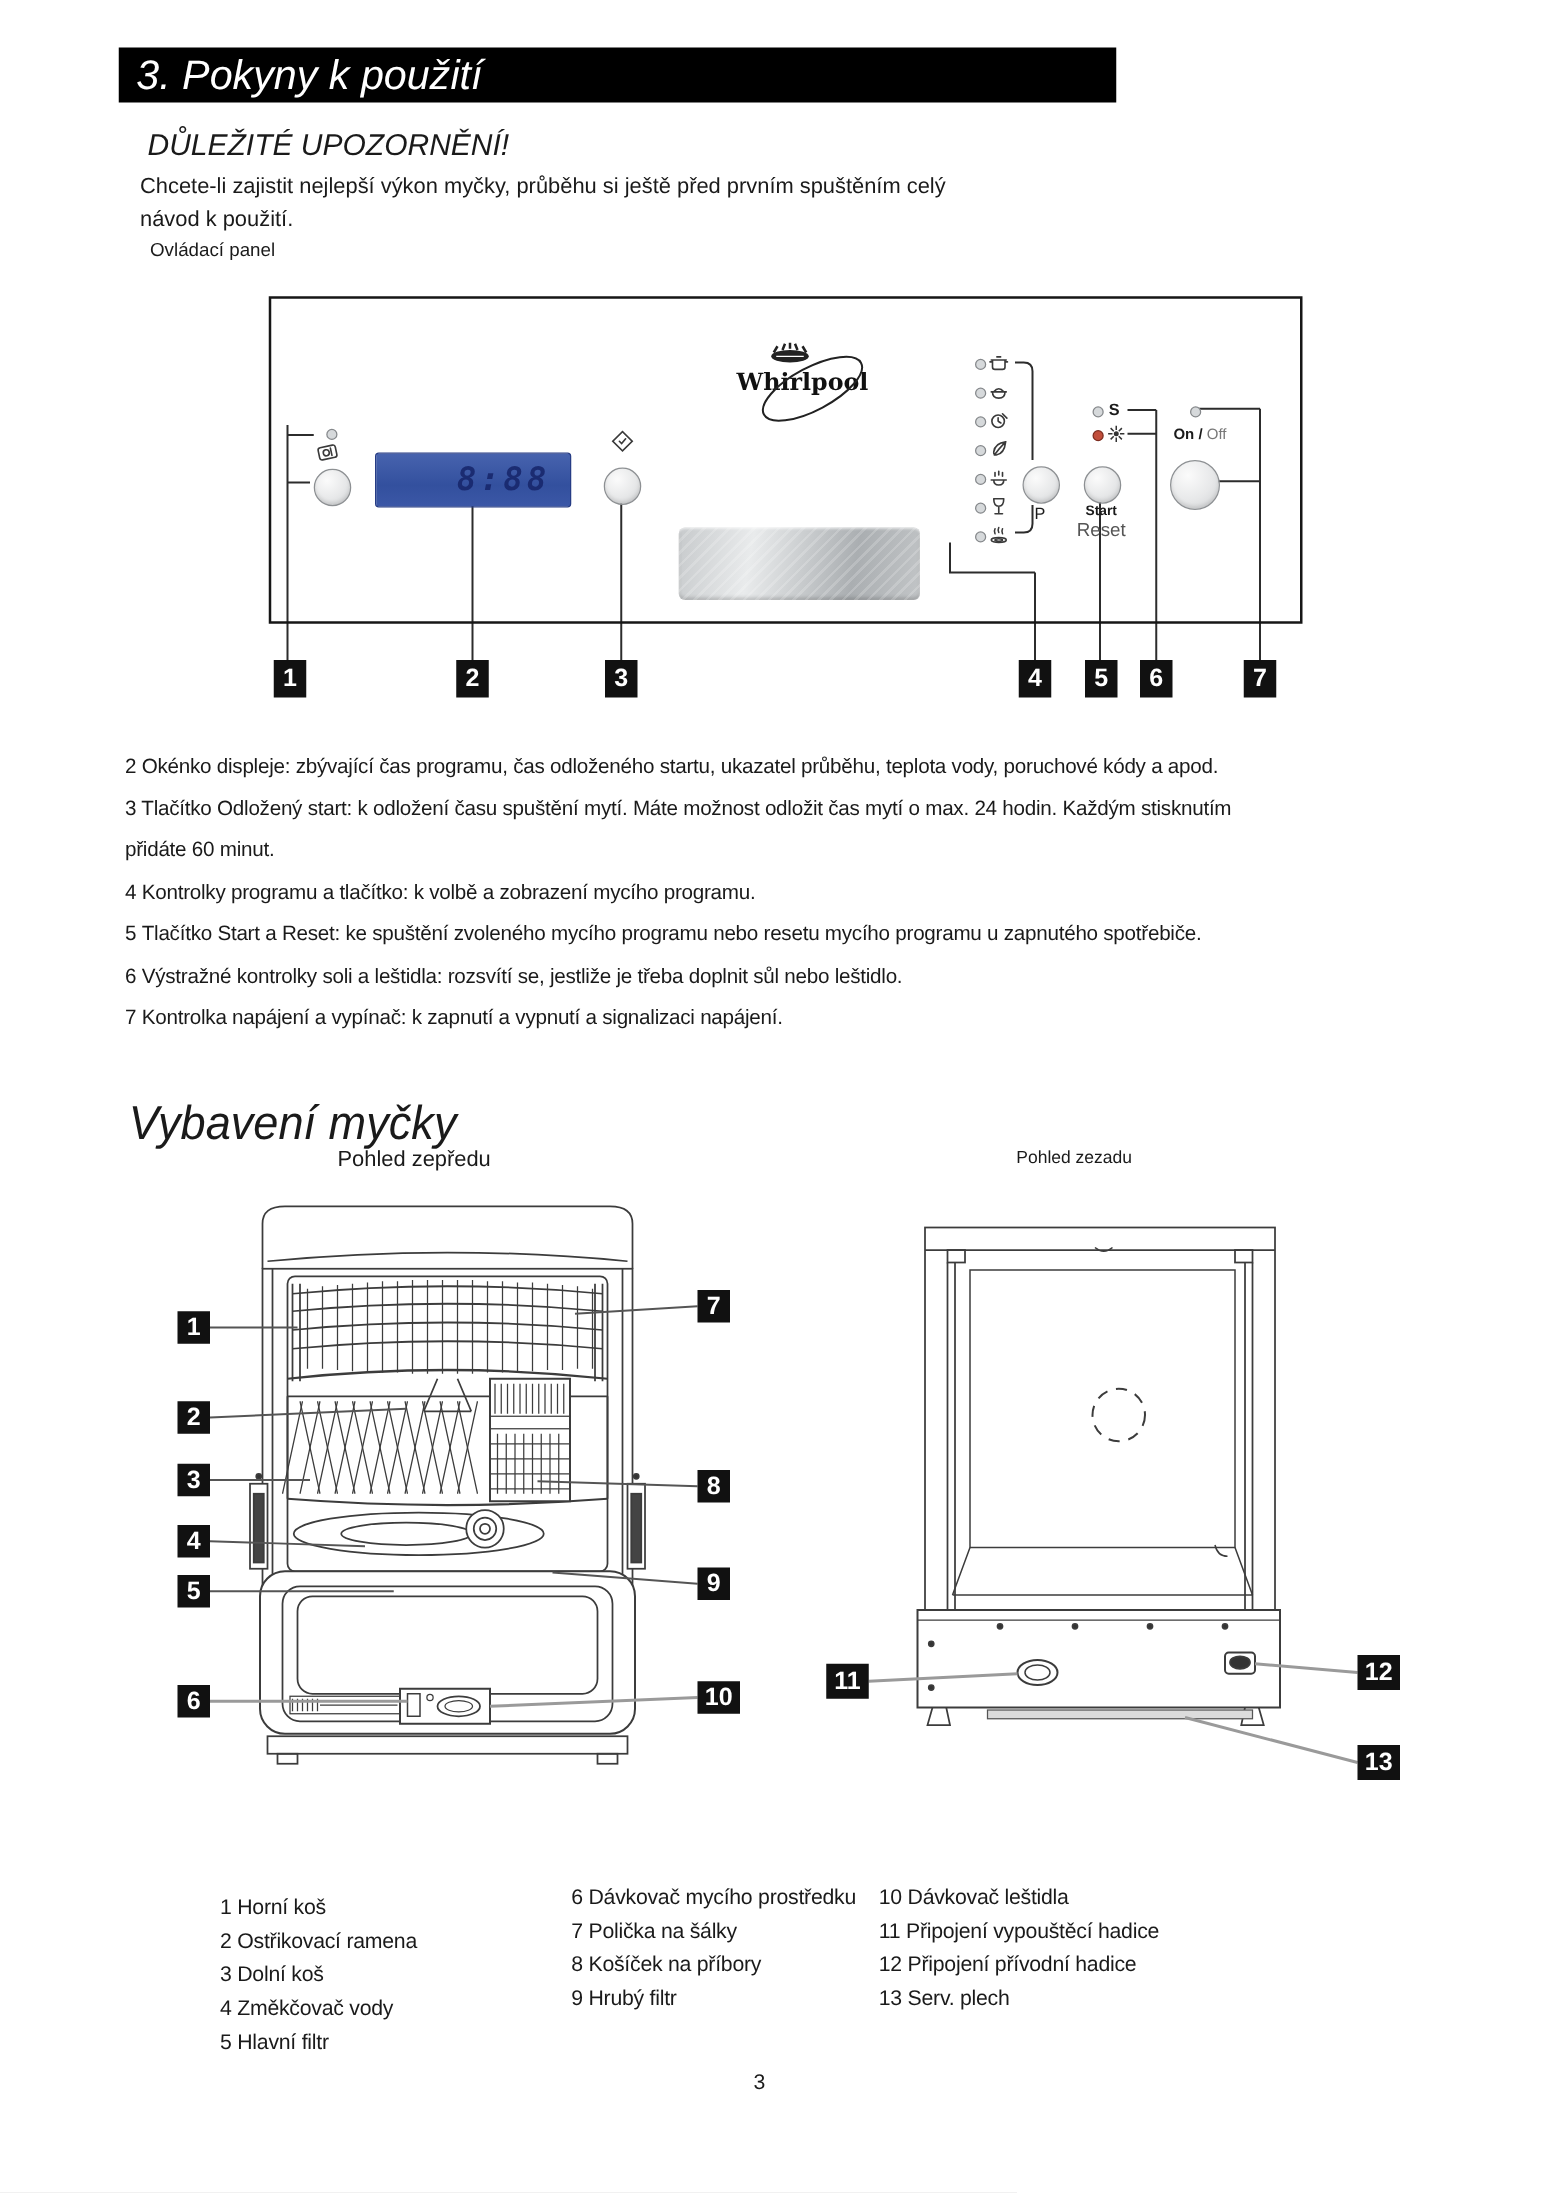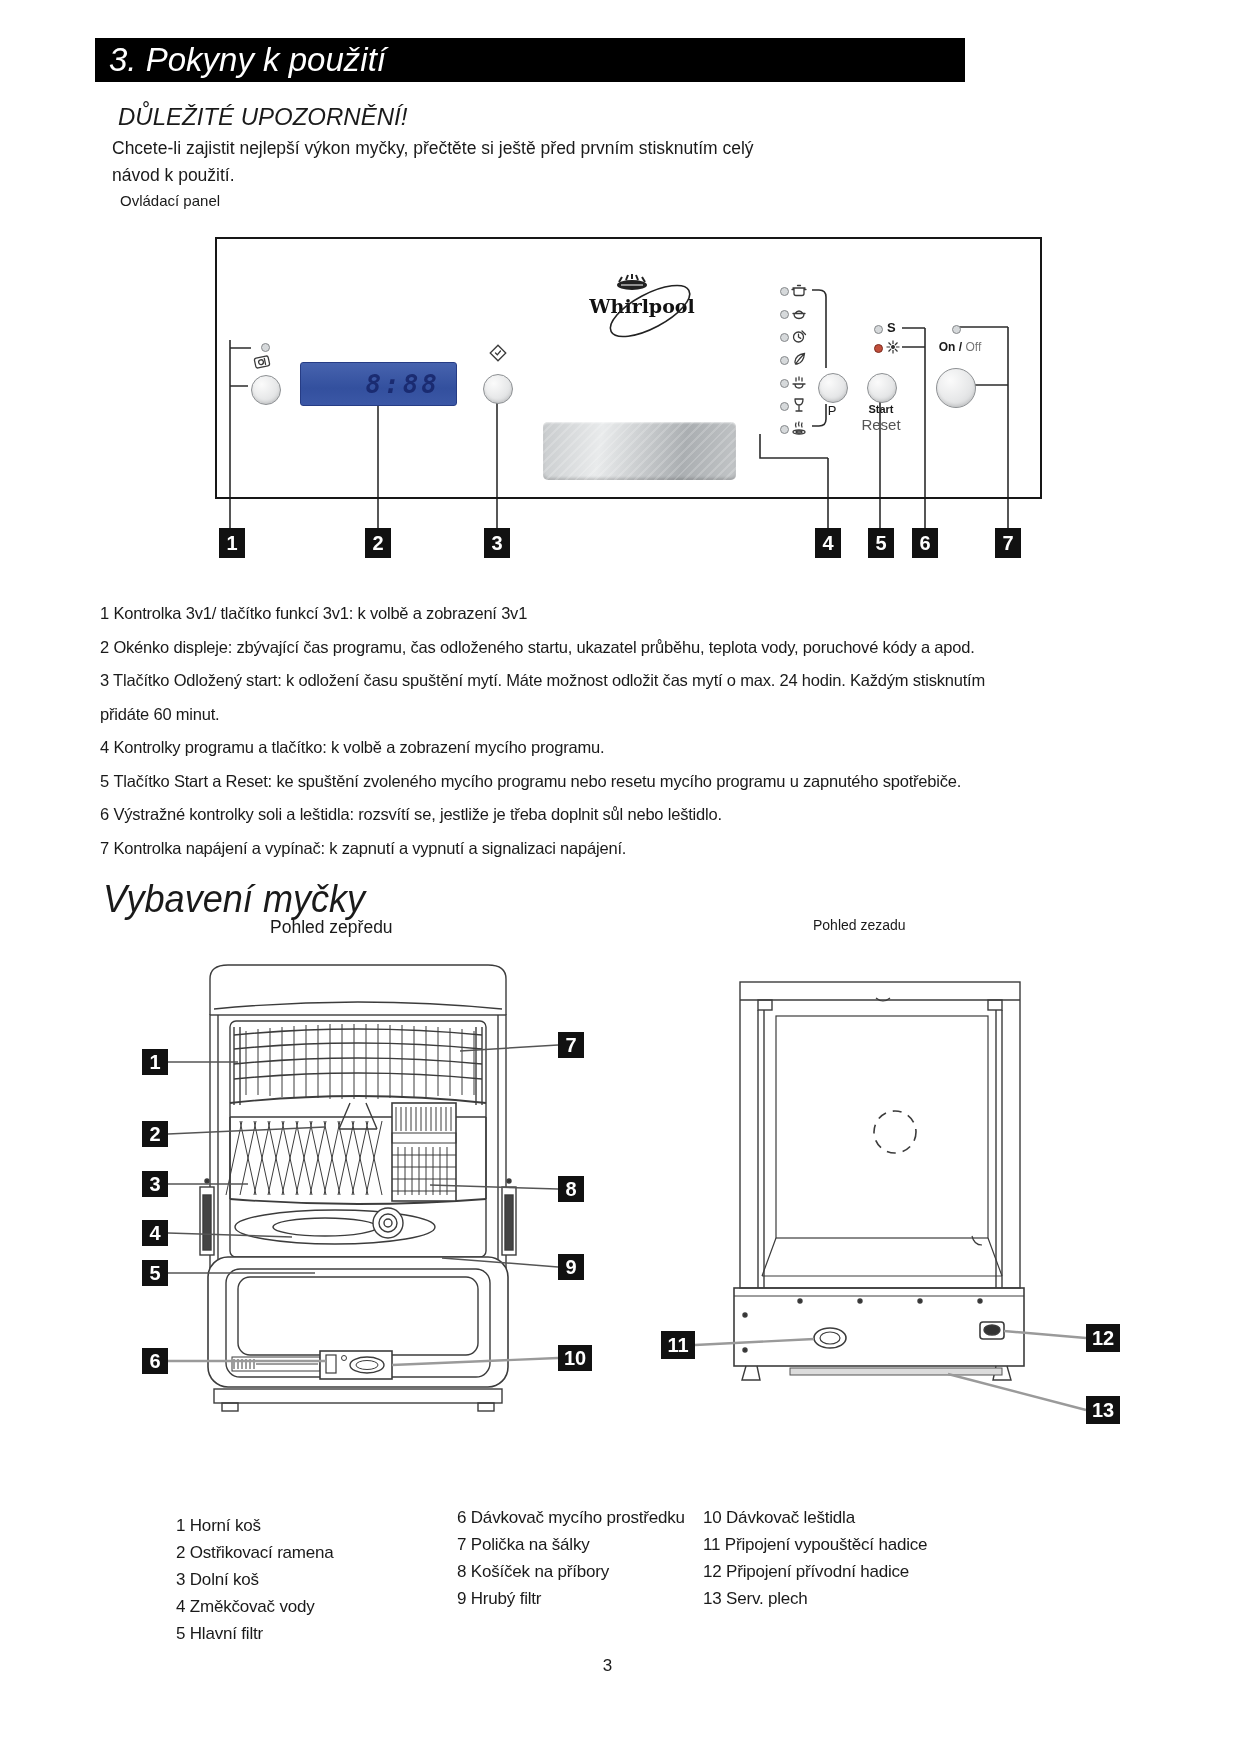--- a/index.html
+++ b/index.html
@@ -29,26 +29,26 @@
   .parts{position:absolute;font-size:17px;line-height:27px;letter-spacing:-0.2px;z-index:2;}
   .parts div{white-space:nowrap;}
   .small-label{position:absolute;z-index:2;text-align:left;line-height:1.1;}
   .nowrap{white-space:nowrap;}
 </style>
 </head>
 <body>
 
 <div id="page">
 
-  <div class="abs" style="left:95px;top:38px;width:870px;height:44px;background:#000;">
+  <div class="abs" style="left:95px;top:38px;width:798px;height:44px;background:#000;">
     <div class="h-italic" style="color:#fff;font-size:33px;padding:3px 0 0 14px;white-space:nowrap;">3. Pokyny k použití</div>
   </div>
 
   <div class="abs h-italic" style="left:118px;top:103px;font-size:24px;">DŮLEŽITÉ UPOZORNĚNÍ!</div>
-  <div class="abs nowrap" style="left:112px;top:138px;font-size:17.5px;">Chcete-li zajistit nejlepší výkon myčky, přečtěte si ještě před prvním stisknutím celý</div>
+  <div class="abs nowrap" style="left:112px;top:138px;font-size:17.5px;">Chcete-li zajistit nejlepší výkon myčky, průběhu si ještě před prvním spuštěním celý</div>
   <div class="abs nowrap" style="left:112px;top:165px;font-size:17.5px;">návod k použití.</div>
   <div class="abs" style="left:120px;top:192px;font-size:15px;">Ovládací panel</div>
 
   <svg class="abs" width="1240" height="600" style="left:0;top:0;z-index:1;" viewBox="0 0 1240 600">
     <g stroke="#2c2c2c" stroke-width="1.6" fill="none">
       <path d="M230,340 V535 M230,348 H251 M230,386 H248"></path>
       <path d="M378,402 V535"></path>
       <path d="M497,401 V535"></path>
       <path d="M812,290 H819 Q826,290 826,297 V368"></path>
       <path d="M812,426 H819 Q826,426 826,419 V404"></path>
@@ -175,21 +175,20 @@
 
   <div class="sq" style="left:219px;top:528px;width:26px;height:30px;">1</div>
   <div class="sq" style="left:365px;top:528px;width:26px;height:30px;">2</div>
   <div class="sq" style="left:484px;top:528px;width:26px;height:30px;">3</div>
   <div class="sq" style="left:815px;top:528px;width:26px;height:30px;">4</div>
   <div class="sq" style="left:868px;top:528px;width:26px;height:30px;">5</div>
   <div class="sq" style="left:912px;top:528px;width:26px;height:30px;">6</div>
   <div class="sq" style="left:995px;top:528px;width:26px;height:30px;">7</div>
 
   <div class="legend">
-    <p><span>1</span> <span>Kontrolka 3v1/ tlačítko funkcí 3v1: k volbě a zobrazení 3v1</span></p>
     <p><span>2</span> <span>Okénko displeje: zbývající čas programu, čas odloženého startu, ukazatel průběhu, teplota vody, poruchové kódy a apod.</span></p>
     <p><span>3</span> <span>Tlačítko Odložený start: k odložení času spuštění mytí. Máte možnost odložit čas mytí o max. 24 hodin. Každým stisknutím</span><br><span>přidáte 60 minut.</span></p>
     <p><span>4</span>&nbsp;<span>Kontrolky programu a tlačítko: k volbě a zobrazení mycího programu.</span></p>
     <p><span>5</span>&nbsp;<span>Tlačítko Start a Reset: ke spuštění zvoleného mycího programu  nebo resetu mycího programu u zapnutého spotřebiče.</span></p>
     <p><span>6</span>&nbsp;<span>Výstražné kontrolky soli a leštidla: rozsvítí se, jestliže je třeba doplnit sůl nebo leštidlo.</span></p>
     <p><span>7</span>&nbsp;<span>Kontrolka napájení a vypínač: k zapnutí a vypnutí a signalizaci napájení.</span></p>
   </div>
 
   <div class="abs h-italic" style="left:103px;top:878px;font-size:38px;transform:scaleX(.95);transform-origin:left;">Vybavení myčky</div>
   <div class="small-label" style="left:270px;top:918px;width:200px;font-size:17.5px;">Pohled zepředu</div>

